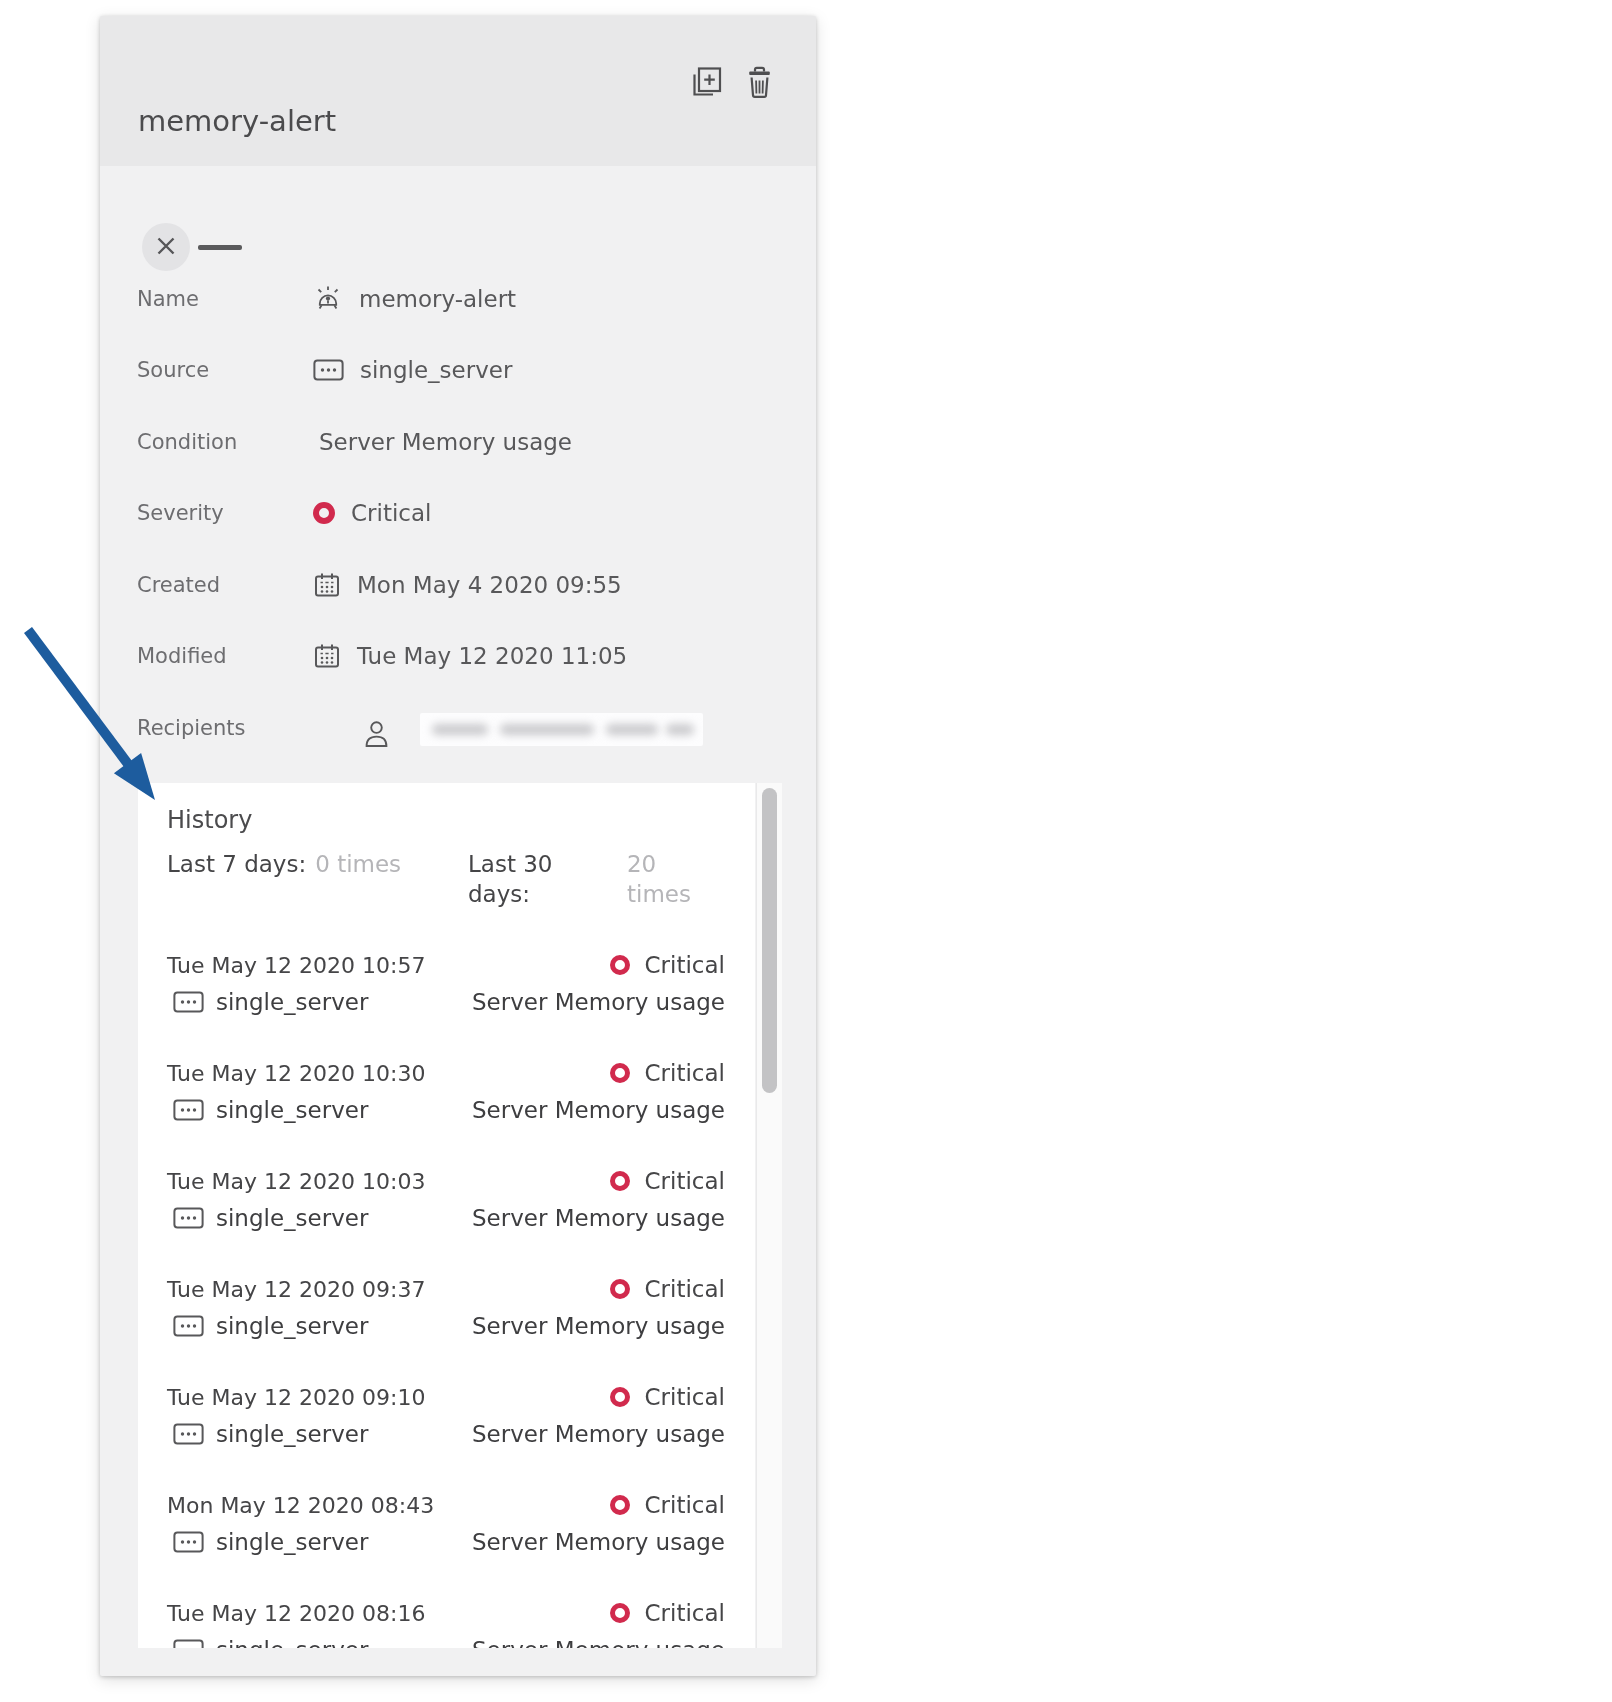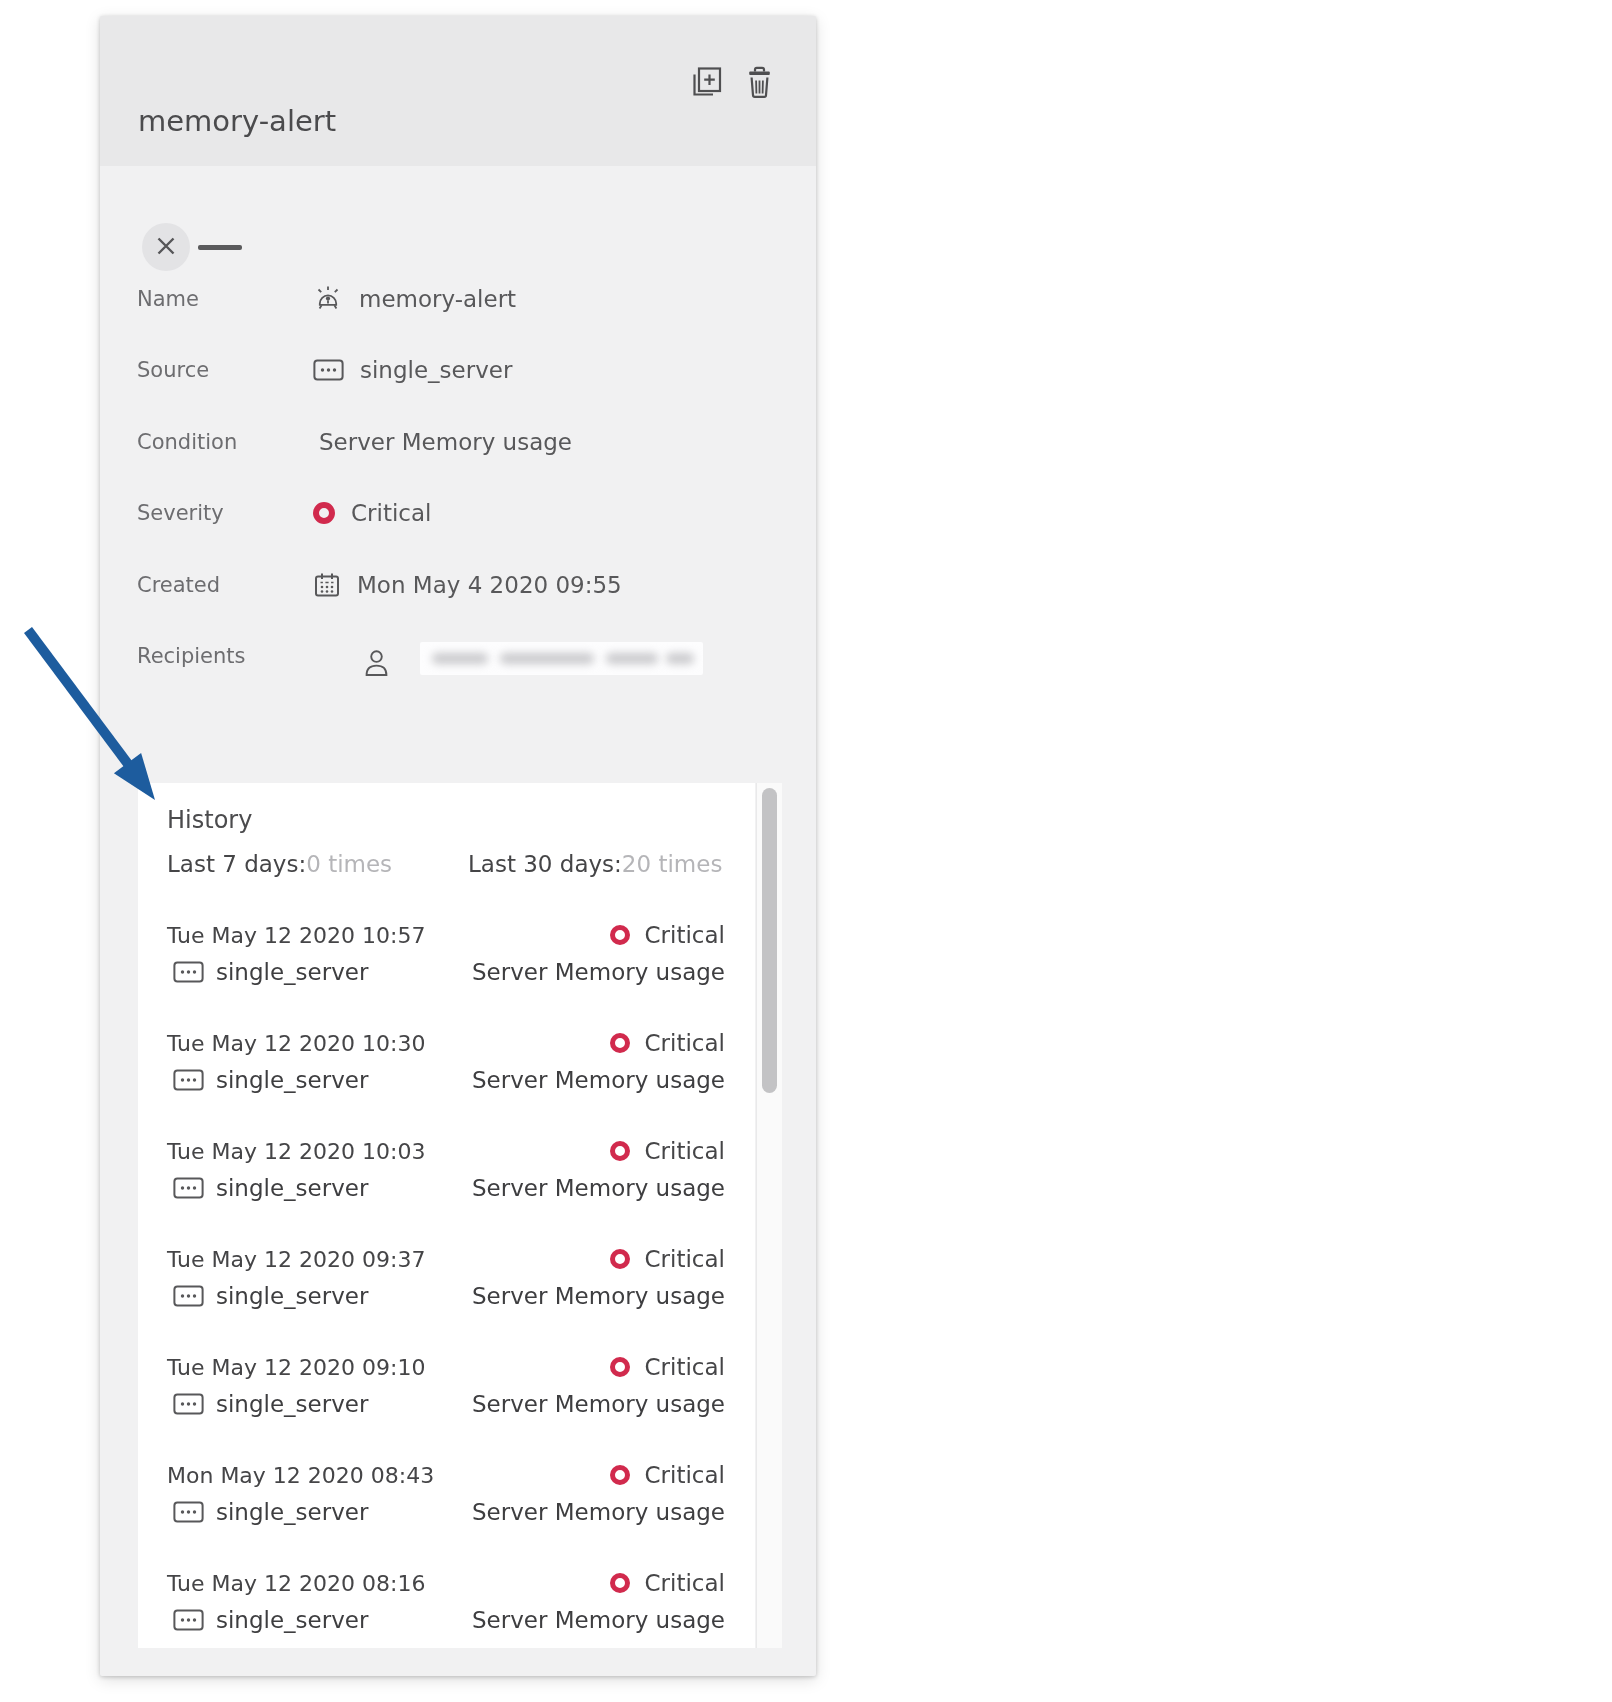--- a/index.html
+++ b/index.html
@@ -51,21 +51,21 @@
   .blob{ position:absolute; top:11px; height:11px; background:#c9c9cc; border-radius:6px; filter:blur(4px); }
   .b1{ left:12px; width:56px; } .b2{ left:80px; width:94px; }
   .b3{ left:186px; width:52px; } .b4{ left:246px; width:28px; }
 
   
   .history-area{ position:absolute; left:38px; top:767px; width:644px; height:865px; }
   .history-card{ position:absolute; left:0; top:0; width:617px; height:865px; background:#ffffff;
     padding:0 30px 0 29px; overflow:hidden; }
   .history-title{ margin-top:20px; font-size:24px; line-height:34px; color:var(--ink-title); }
   .history-stats{ margin-top:12px; display:flex; line-height:30px; font-size:23px; }
-  .stat{ display:flex; }
+  .stat{ display:flex; gap:9px; }
   .stat:first-child{ width:301px; flex:0 0 301px; }
   .stat-label{ color:#454547; }
   .stat-value{ color:var(--muted); }
 
   .entries{ margin-top:41px; }
   .entry{ margin-bottom:41px; }
   .e-row{ display:flex; justify-content:space-between; align-items:center; height:30px; }
   .e-row + .e-row{ margin-top:7px; }
   .e-time{ font-size:22px; color:var(--ink-entry); }
   .e-sev{ display:flex; align-items:center; gap:15px; }
@@ -198,20 +198,42 @@
                 <circle cx="14" cy="20.5" r="1.3" fill="#58585a"></circle>
                 <circle cx="19" cy="20.5" r="1.3" fill="#58585a"></circle>
               </svg>
             </span>
 
             <span class="val-text">Mon May 4 2020 09:55</span>
 
           </div>
         </div>
 
+        <div class="detail-row">
+          <div class="detail-label">Modified</div>
+          <div class="detail-value">
+
+            <span class="d-icon">
+              <svg width="28" height="28" viewBox="0 0 28 28" fill="none">
+                <rect x="3" y="5.5" width="22" height="19" rx="2" stroke="#58585a" stroke-width="2"></rect>
+                <path d="M9 2.5 V8 M19 2.5 V8" stroke="#58585a" stroke-width="2"></path>
+                <path d="M7.5 11.5 h2.4 M12.4 11.5 h3.2 M18.1 11.5 h2.4" stroke="#58585a" stroke-width="1.6"></path>
+                <circle cx="9" cy="16" r="1.3" fill="#58585a"></circle>
+                <circle cx="14" cy="16" r="1.3" fill="#58585a"></circle>
+                <circle cx="19" cy="16" r="1.3" fill="#58585a"></circle>
+                <circle cx="9" cy="20.5" r="1.3" fill="#58585a"></circle>
+                <circle cx="14" cy="20.5" r="1.3" fill="#58585a"></circle>
+                <circle cx="19" cy="20.5" r="1.3" fill="#58585a"></circle>
+              </svg>
+            </span>
+
+            <span class="val-text">Tue May 12 2020 11:05</span>
+
+          </div>
+        </div>
 
         <div class="detail-row">
           <div class="detail-label">Recipients</div>
           <div class="detail-value">
 
             <span class="d-icon icon-person">
               <svg width="27" height="29" viewBox="0 0 27 29" fill="none">
                 <circle cx="13.5" cy="8.6" r="5.3" stroke="#58585a" stroke-width="1.9"></circle>
                 <path d="M3.6 27 C3.6 19.6 8.6 17.6 13.5 17.6 C18.4 17.6 23.4 19.6 23.4 27 Z" stroke="#58585a" stroke-width="1.9"></path>
               </svg>

